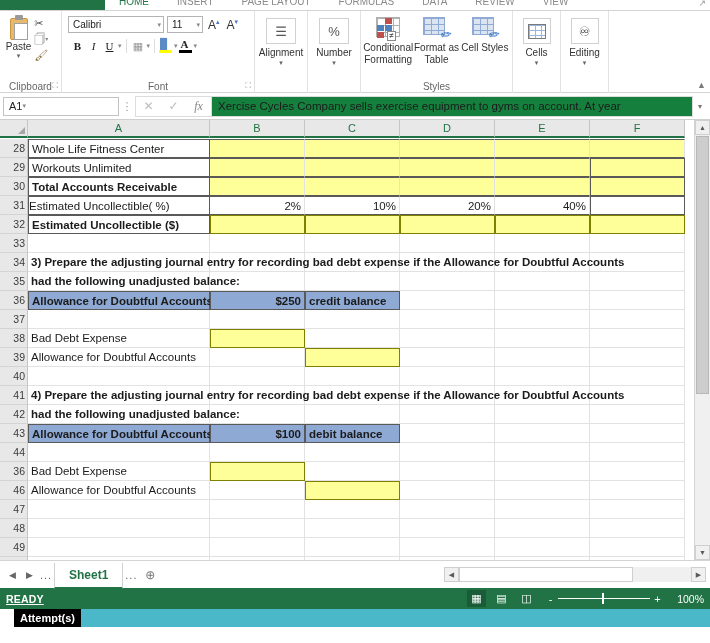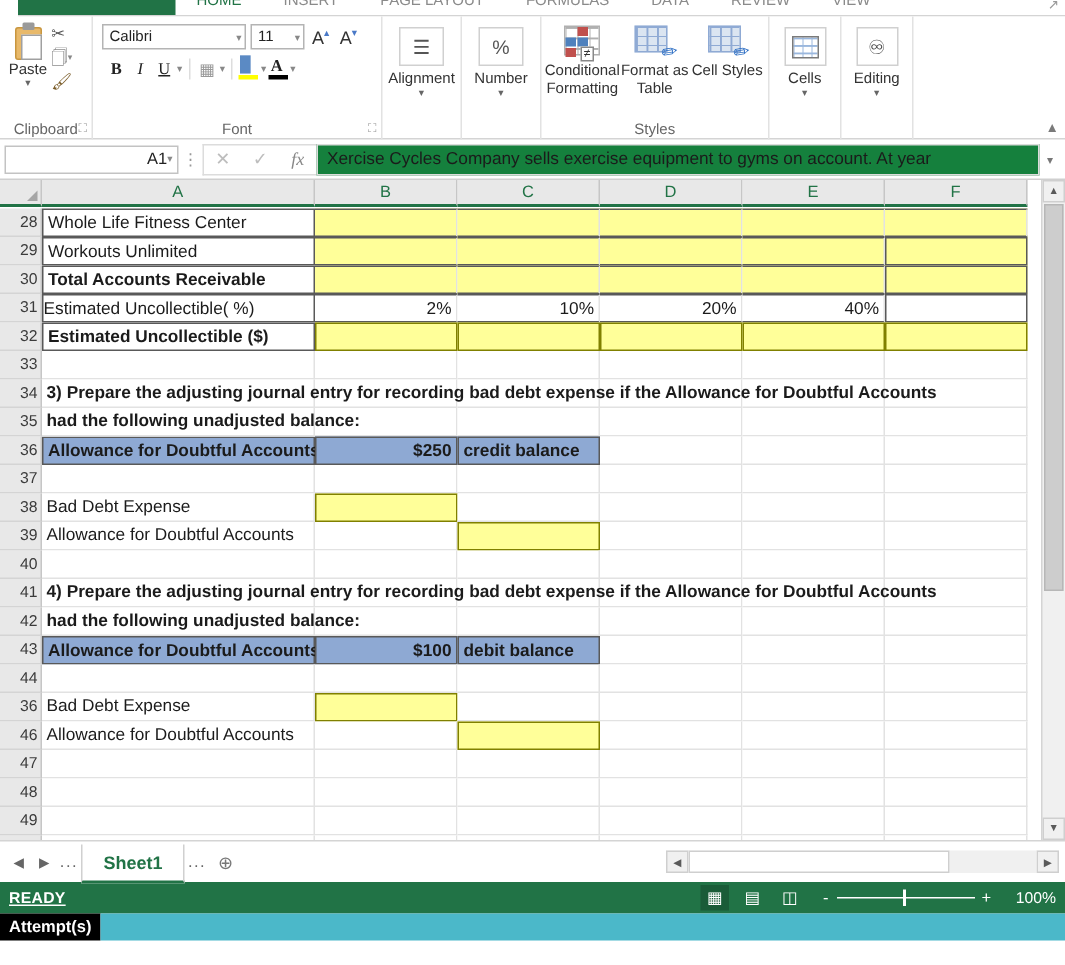--- a/index.html
+++ b/index.html
@@ -9,26 +9,25 @@
     font-size: 11px;
     background: #ffffff;
     overflow: hidden;
     position: relative;
   }
 
   
   .tabbar {
     height: 11px;
     display: flex;
-    align-items: flex-end;
+    align-items: center;
     background: #ffffff;
     border-bottom: 1px solid #d4d4d4;
     position: relative;
     overflow: hidden;
-    margin-left: 12px;
   }
   .tab-greenblock {
     width: 105px; height: 11px; background: #217346;
   }
   .tab {
     font-size: 10px; color: #8a8a8a;
     padding: 0 14px;
     line-height: 11px;
     white-space: nowrap;
     position: relative;
@@ -164,21 +163,21 @@
   .ribbon-collapse { position:absolute; right:4px; bottom:2px; font-size:9px; color:#7a7a7a;}
   .g-empty { flex:1; border-right:none;}
 
   
   .formulabar {
     height: 27px; background:#fff; border-bottom:1px solid #cfcfcf;
     display:flex; align-items:center; padding:0 3px; gap:0;
   }
   .namebox {
     width:116px; height:19px; border:1px solid #c3c3c3; background:#fff;
-    display:flex; align-items:center; justify-content:flex-end;
+    display:flex; align-items:center; justify-content:flex-start;
     padding:0 3px 0 5px; font-size:11px; color:#222;
   }
   .fb-dots { width:16px; text-align:center; color:#999; font-size:11px;}
   .fb-btn { width:25px; height:19px; display:flex; align-items:center; justify-content:center;
             font-size:12px; color:#bdbdbd; border:1px solid transparent;}
   .fb-btn.fx { color:#888; font-style:italic; font-family:"Liberation Serif", serif; font-size:12px;}
   .fb-btns-wrap { border:1px solid #dcdcdc; border-right:none; height:21px; display:flex; align-items:center; background:#fff;}
   .fb-input {
     flex:1; height:21px; border:1px solid #dcdcdc; background:#15803d;
     display:flex; align-items:center; padding:0 4px 0 6px;
@@ -276,21 +275,21 @@
   .zoomslider { display:flex; align-items:center; gap:3px; margin-left:4px;}
   .zs-minus, .zs-plus { font-size:11px; color:#fff; width:9px; text-align:center;}
   .zs-track { width:92px; height:1px; background:#fff; position:relative;}
   .zs-thumb { position:absolute; left:44px; top:-5px; width:2px; height:11px; background:#fff;}
   .zoomval { font-size:10.5px; margin-left:6px; min-width:30px; text-align:right;}
 
   
   .attemptbar { height:18px; display:flex; align-items:stretch;}
   .attempt-label {
     background:#000; color:#fff; font-weight:bold; font-size:11px;
-    display:flex; align-items:center; padding:0 6px;
+    display:flex; align-items:center; padding:0 6px;margin-left:14px;
   }
   .attempt-fill { flex:1; background:#4bb8c9; }
 </style>
 </head>
 <body>
 
 <div class="tabbar">
   <div class="tab-greenblock"></div>
   <div class="tab active">HOME</div>
   <div class="tab">INSERT</div>

